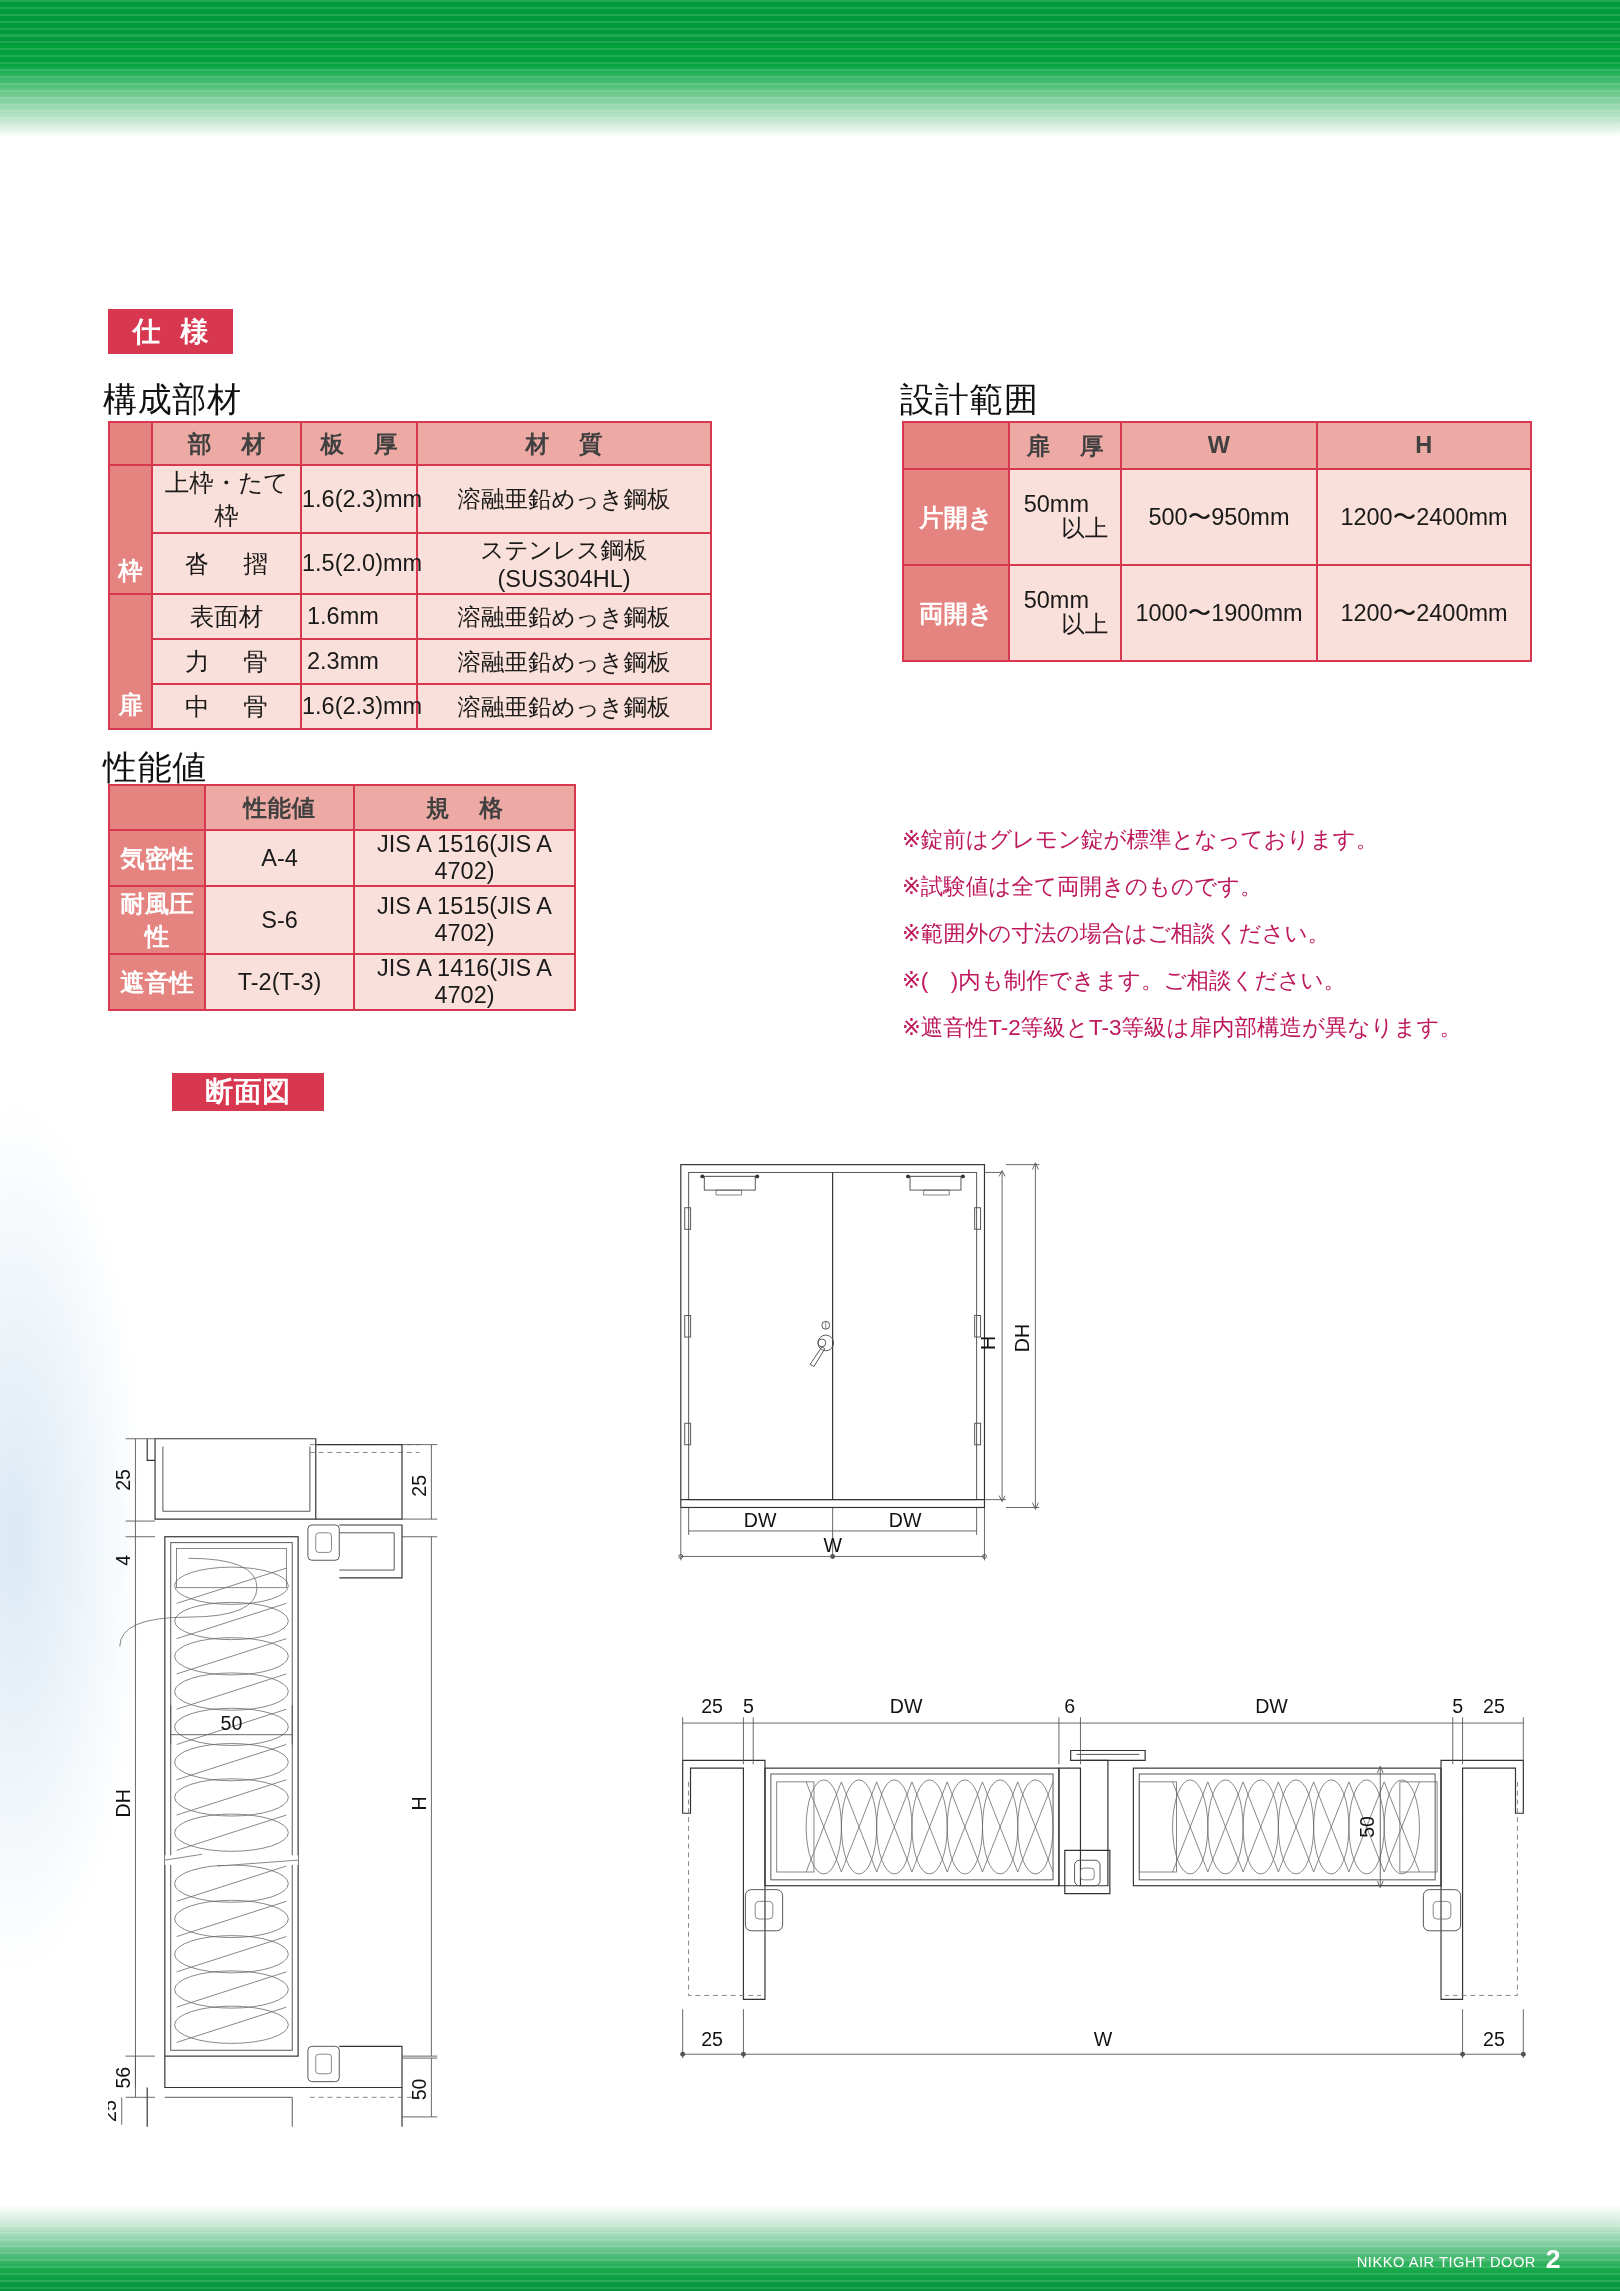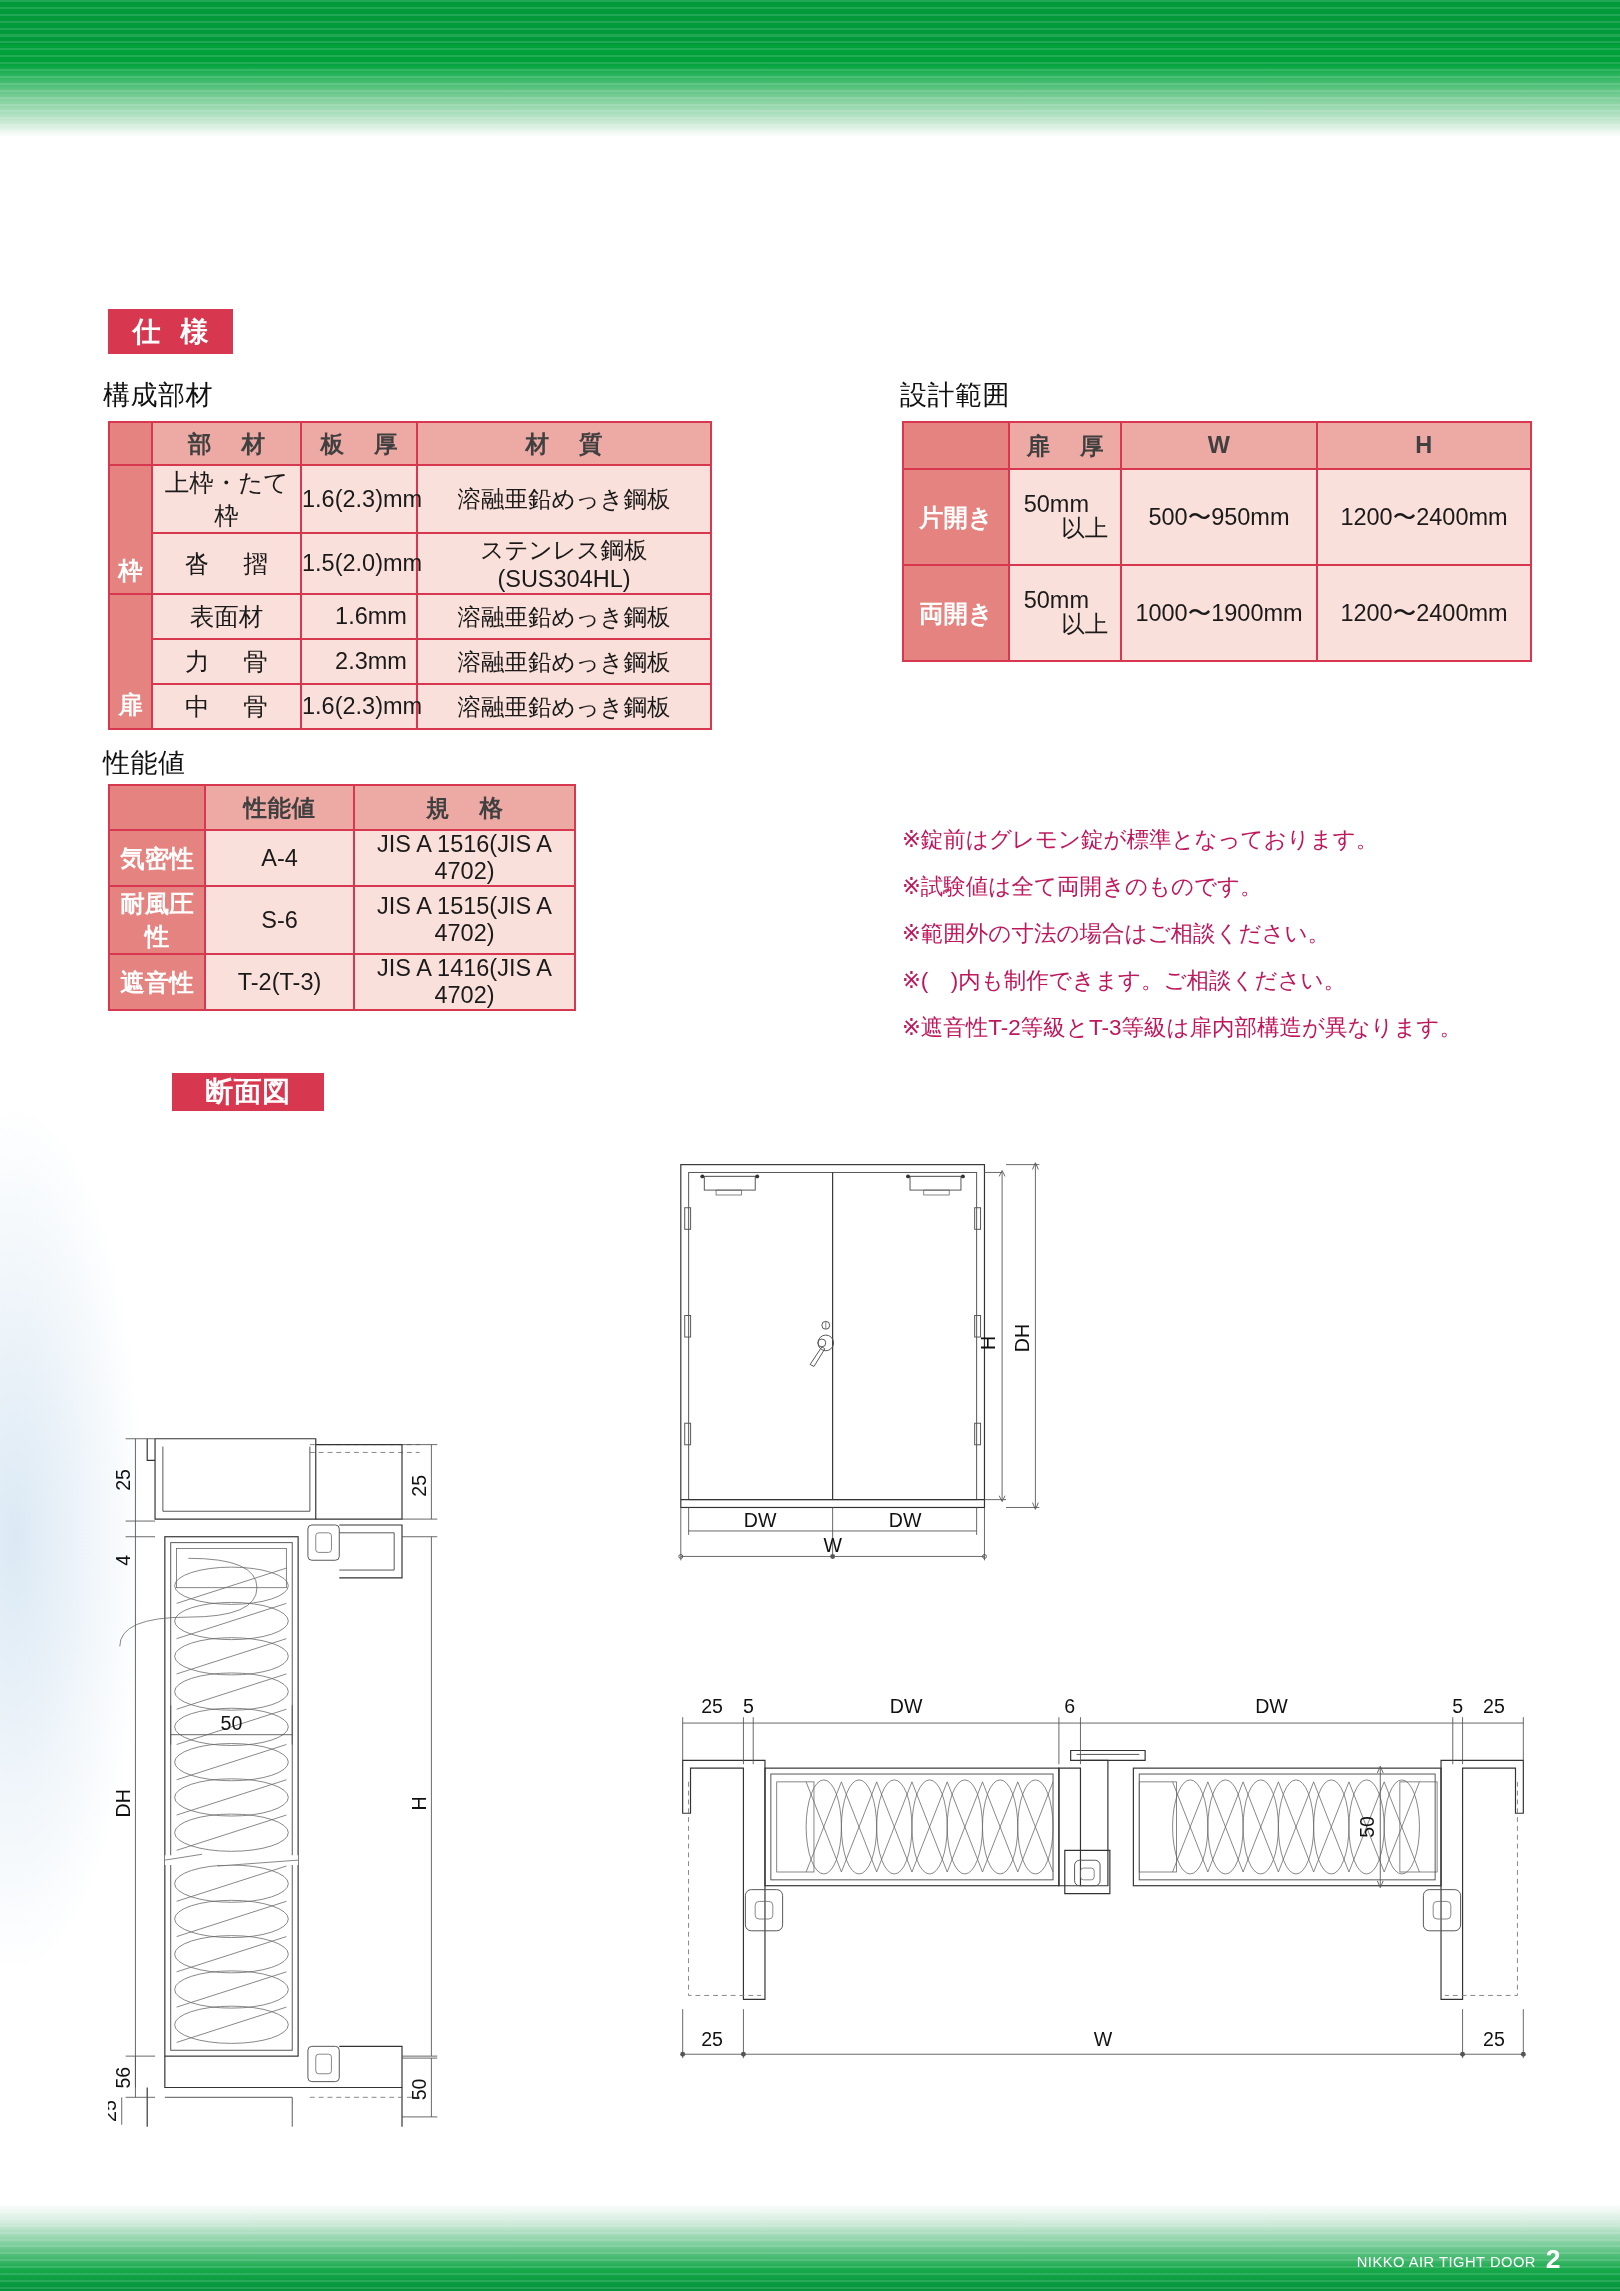--- a/index.html
+++ b/index.html
@@ -26,33 +26,33 @@
   .footer-text .pg{font-size:26.5px;font-weight:bold;line-height:.85;}
 
   
   .watermark{position:absolute;left:0;top:1098px;width:147px;height:882px;
      background:radial-gradient(ellipse at 10% 50%,rgba(190,215,235,.55),rgba(255,255,255,0) 70%);}
 
   
   .chip{position:absolute;background:#d8384f;color:#fff;display:flex;align-items:center;justify-content:center;
       font-size:28px;font-weight:bold;letter-spacing:.22em;text-indent:.22em;}
 
-  .subhead{position:absolute;font-size:27px;color:#111;letter-spacing:.02em;}
+  .subhead{position:absolute;font-size:34px;color:#111;letter-spacing:.02em;}
 
   
   table.spec{position:absolute;border-collapse:collapse;table-layout:fixed;}
   table.spec td,table.spec th{border:2px solid #d8384f;padding:0;text-align:center;vertical-align:middle;
       font-size:23.5px;color:#1a1a1a;background:#fae0da;}
   table.spec th{background:#eda9a3;color:#404040;font-weight:bold;letter-spacing:.5em;text-indent:.5em;}
   table.spec th.plain{letter-spacing:.02em;text-indent:0;}
   table.spec td.rowhead{background:#e4837f;color:#fff;font-weight:bold;font-size:24.5px;}
   table.spec td.corner{background:#e4837f;}
   table.spec td.lbl{font-size:24.5px;}
   table.spec td.spaced{letter-spacing:.55em;text-indent:.55em;}
-  table.spec td.leftal{text-align:center;padding-left:24px;margin-top:32px;}
+  table.spec td.leftal{text-align:left;padding-left:5px;margin-top:32px;}
   .vhead{writing-mode:vertical-rl;text-orientation:upright;display:inline-block;}
 
   .thick-cell .two-line{line-height:1.02;display:block;text-align:left;padding-left:13.7px;font-size:23.5px;}
   .thick-cell .two-line .l2{display:block;text-align:right;padding-right:11.8px;}
 
   
   .notes{position:absolute;font-size:22.5px;line-height:1.0;color:#be185d;margin-top:45px;}
   .notes div{margin-bottom:24.5px;white-space:nowrap;}
 
   

